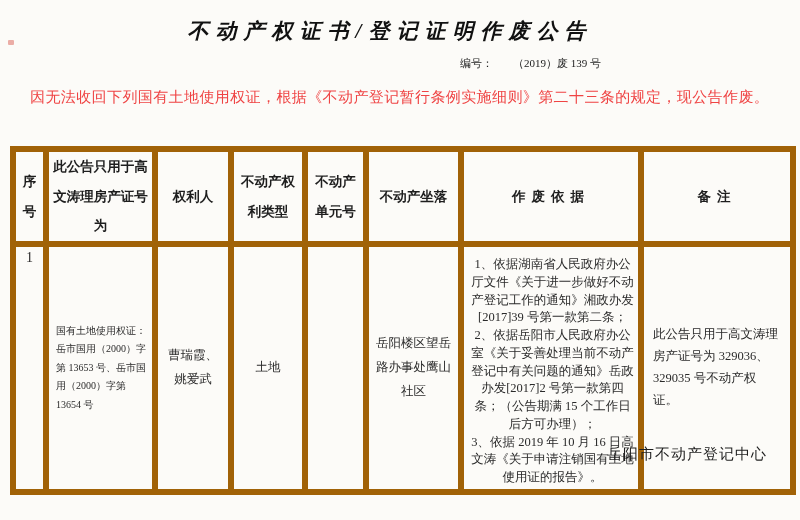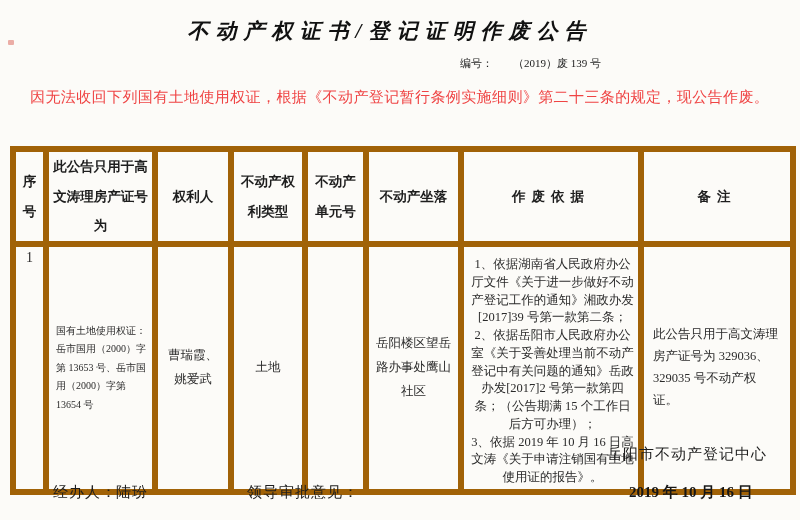--- a/index.html
+++ b/index.html
@@ -150,20 +150,14 @@
           <p>2、依据岳阳市人民政府办公室《关于妥善处理当前不动产登记中有关问题的通知》岳政办发[2017]2 号第一款第四条；（公告期满 15 个工作日后方可办理）；</p>
           <p>3、依据 2019 年 10 月 16 日高文涛《关于申请注销国有土地使用证的报告》。</p>
         </td>
         <td class="cell-remark">此公告只用于高文涛理房产证号为 329036、329035 号不动产权证。</td>
       </tr>
     </tbody>
   </table>
 
   <div class="footer-org">岳阳市不动产登记中心</div>
 
-  <div class="footer-line">
-    <span class="handler-label">经办人：</span>
-    <span class="handler-name">陆玢</span>
-    <span class="approval-label">领导审批意见：</span>
-    <span class="issue-date">2019 年 10 月 16 日</span>
-  </div>
 
 </div>
 
 </body></html>

